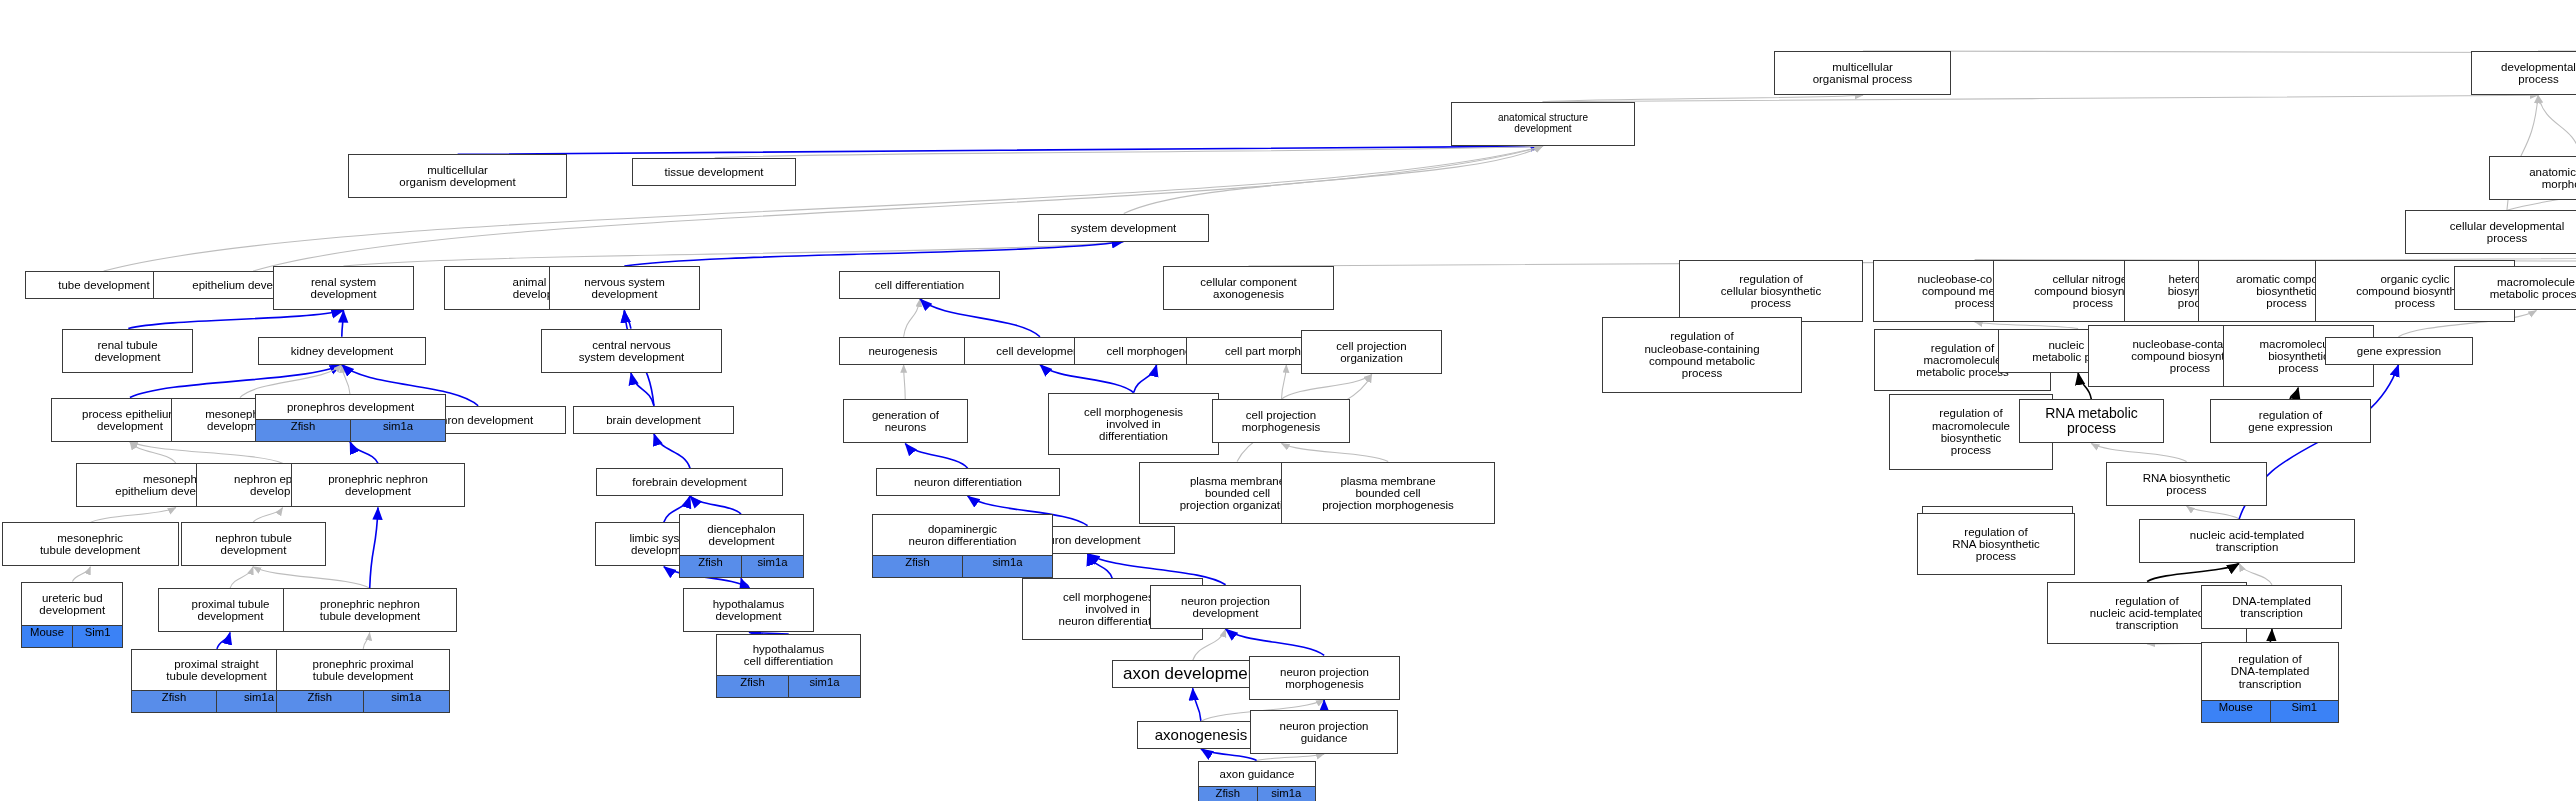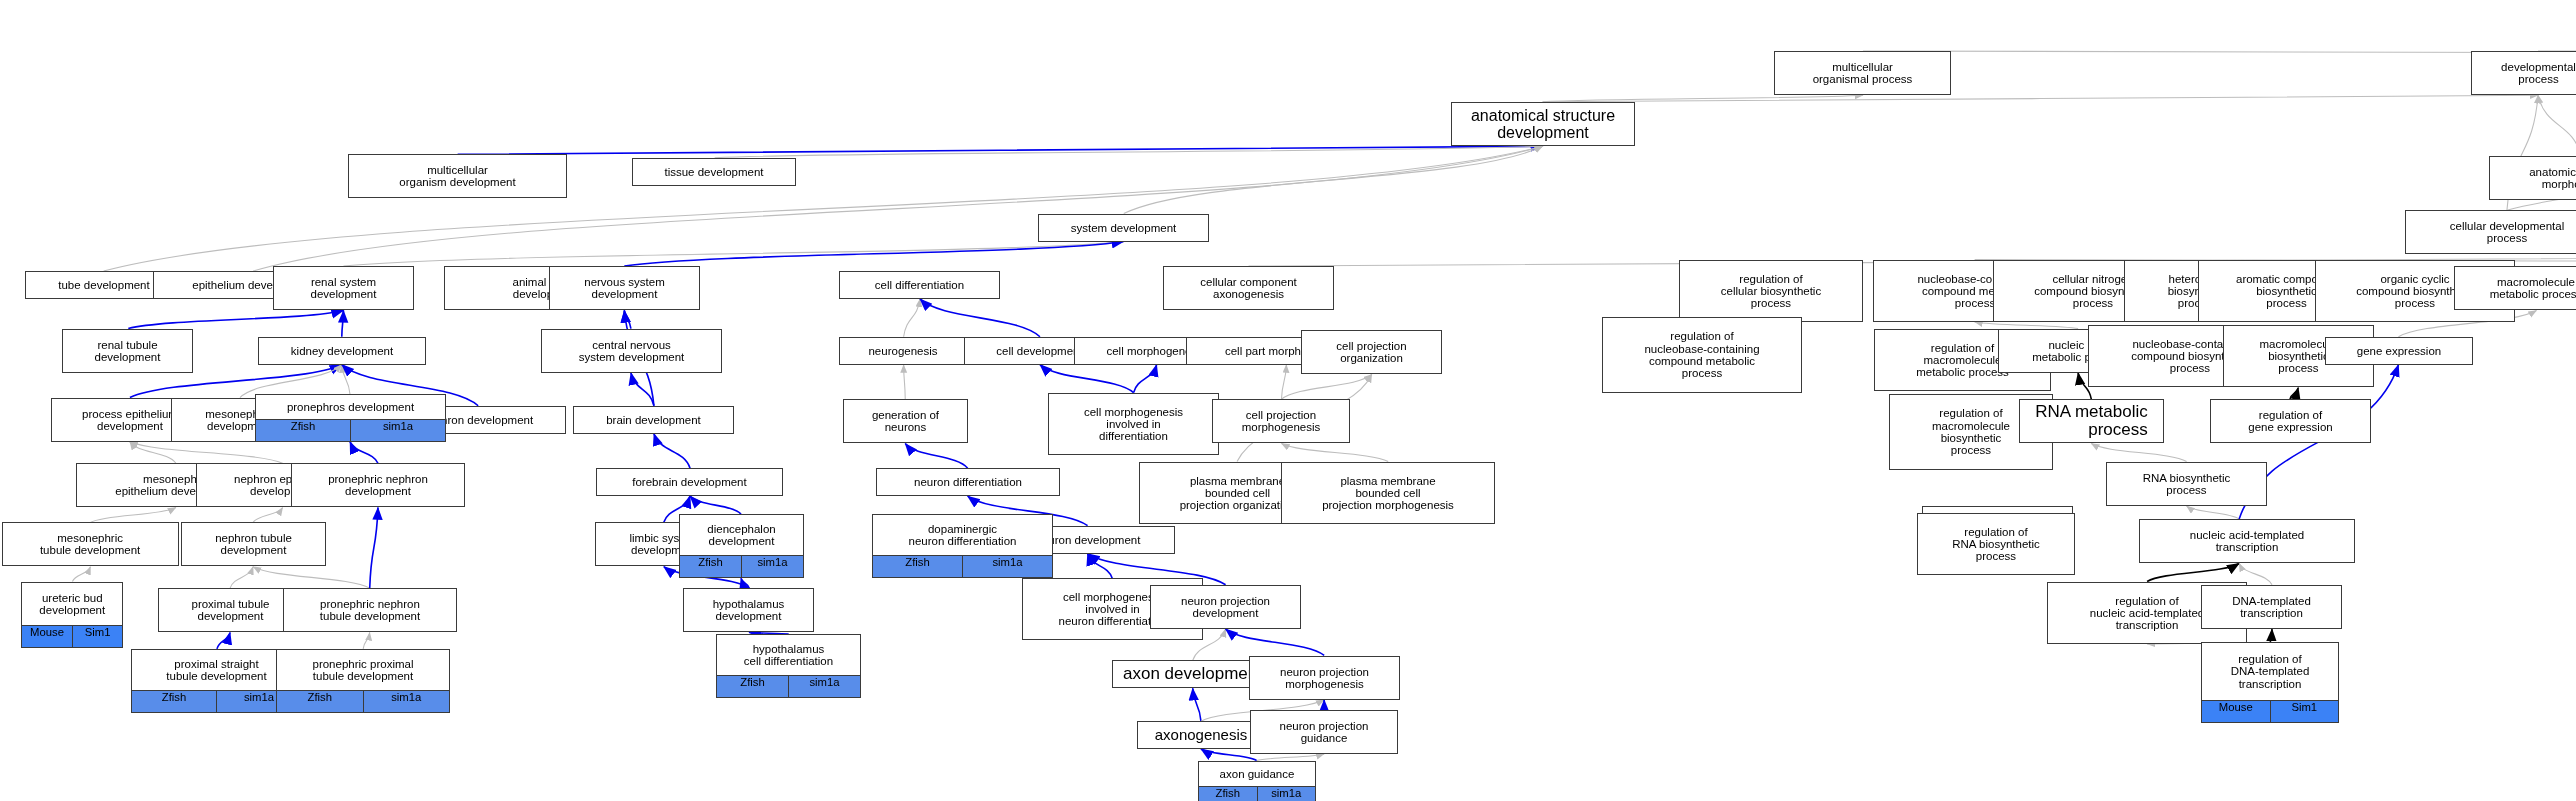--- a/index.html
+++ b/index.html
@@ -141,21 +141,21 @@
   </svg>
 <div class="node" style="left: 1774px; top: 51px; width: 177px; height: 44px;">
       <div class="ttl" style="font-size: 11.5px;">multicellular
 organismal process</div>
     </div>
     <div class="node" style="left: 2471px; top: 51px; width: 135px; height: 44px;">
       <div class="ttl" style="font-size: 11.5px;">developmental
 process</div>
     </div>
     <div class="node" style="left: 1451px; top: 102px; width: 184px; height: 44px;">
-      <div class="ttl" style="font-size: 16px;">anatomical structure
+      <div class="ttl" style="font-size: 10px;">anatomical structure
 development</div>
     </div>
     <div class="node" style="left: 348px; top: 154px; width: 219px; height: 44px;">
       <div class="ttl" style="font-size: 11.5px;">multicellular
 organism development</div>
     </div>
     <div class="node" style="left: 632px; top: 158px; width: 164px; height: 28px;">
       <div class="ttl" style="font-size: 11.5px;">tissue development</div>
     </div>
     <div class="node" style="left: 2489px; top: 156px; width: 184px; height: 44px;">
@@ -317,21 +317,21 @@
       <div class="ttl" style="font-size: 11.5px;">cell projection
 morphogenesis</div>
     </div>
     <div class="node" style="left: 1889px; top: 394px; width: 164px; height: 76px;">
       <div class="ttl" style="font-size: 11.5px;">regulation of
 macromolecule
 biosynthetic
 process</div>
     </div>
     <div class="node" style="left: 2019px; top: 399px; width: 145px; height: 44px;">
-      <div class="ttl" style="font-size: 17px; text-align: right;">RNA metabolic
+      <div class="ttl" style="font-size: 14px;">RNA metabolic
 process</div>
     </div>
     <div class="node" style="left: 2210px; top: 399px; width: 161px; height: 44px;">
       <div class="ttl" style="font-size: 11.5px;">regulation of
 gene expression</div>
     </div>
     <div class="node" style="left: 76px; top: 463px; width: 200px; height: 44px;">
       <div class="ttl" style="font-size: 11.5px;">mesonephric
 epithelium development</div>
     </div>

